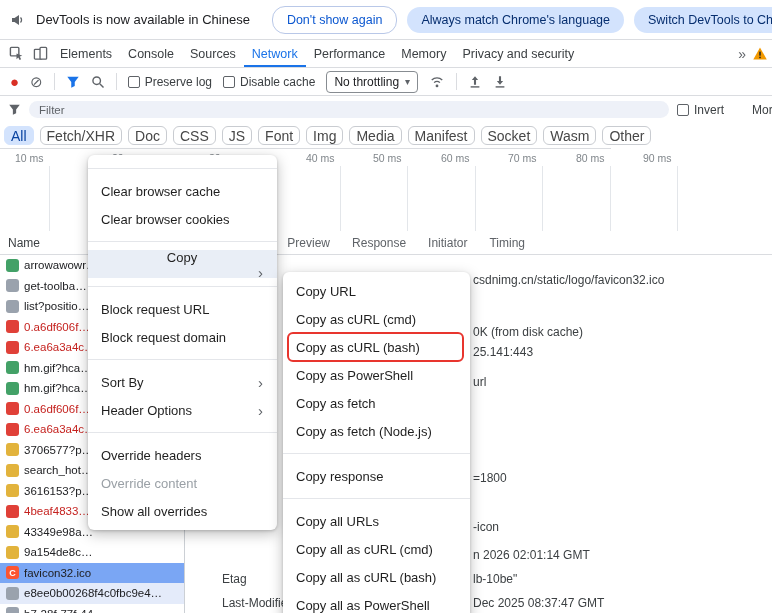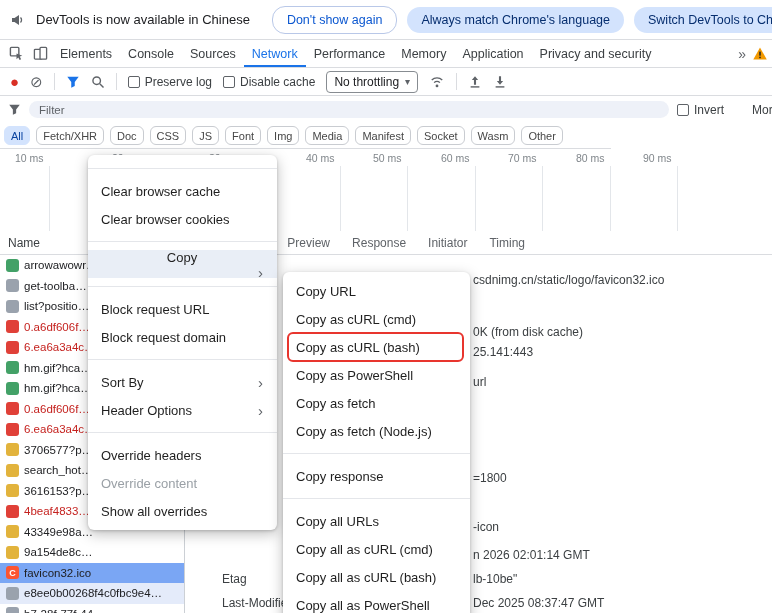--- a/index.html
+++ b/index.html
@@ -39,21 +39,21 @@
   .fbar{position:absolute;top:96px;left:0;width:772px;height:27px;display:flex;align-items:center;
         gap:8px;padding-left:8px;box-sizing:border-box;white-space:nowrap;}
   .finput{width:620px;height:17px;background:#eef1f8;border:none;border-radius:9px;
           padding:0 10px;font-size:11.5px;color:#202124;outline:none;flex:none;}
   .finput::placeholder{color:#5f6368;}
   .invert{display:flex;align-items:center;gap:5px;font-size:12px;color:#3c4043;}
   .morefilters{margin-left:20px;font-size:12px;color:#3c4043;}
   
   .chips{position:absolute;top:123px;left:0;width:611px;height:26px;box-sizing:border-box;
          border-bottom:1px solid #dadce0;display:flex;align-items:center;gap:6px;
-         padding-left:4px;font-size:11px;color:#474747;white-space:nowrap;}
+         padding-left:4px;font-size:14px;color:#474747;white-space:nowrap;}
   .chip{height:17px;display:flex;align-items:center;padding:0 6px;border:1px solid #c9ccd1;
         border-radius:6px;background:#fff;}
   .chip.sel{background:#d3e3fd;border-color:#d3e3fd;color:#0842a0;}
   
   .timeline{position:absolute;top:149px;left:0;width:772px;height:82px;background:#fff;}
   .tick{position:absolute;top:3px;font-size:10.5px;color:#80868b;white-space:nowrap;}
   .tline{position:absolute;top:17px;bottom:0;width:1px;background:#e3e6ea;}
   
   .reqlist{position:absolute;top:231px;left:0;width:185px;height:382px;box-sizing:border-box;
            border-right:1px solid #ccd0d5;background:#fff;}
@@ -124,21 +124,20 @@
         <rect x="1.5" y="3.5" width="8" height="10.5" rx="1" fill="none" stroke="#5f6368" stroke-width="1.4"></rect>
         <rect x="7.5" y="1.5" width="7" height="12.5" rx="1" fill="#fff" stroke="#5f6368" stroke-width="1.4"></rect>
       </svg>
   </span>
   <div class="tab">Elements</div>
   <div class="tab">Console</div>
   <div class="tab">Sources</div>
   <div class="tab active">Network</div>
   <div class="tab">Performance</div>
   <div class="tab">Memory</div>
-  <div class="tab">Application</div>
   <div class="tab">Privacy and security</div>
   <div class="tab-right">
     <span class="chevrons">»</span>
     <span>
       <svg width="16" height="15" viewBox="0 0 16 16">
           <path d="M8 1.5L15.2 14.5H.8z" fill="#f29900"></path>
           <rect x="7.2" y="6" width="1.6" height="4.3" fill="#202124"></rect>
           <rect x="7.2" y="11.4" width="1.6" height="1.6" fill="#202124"></rect>
         </svg>
     </span>

